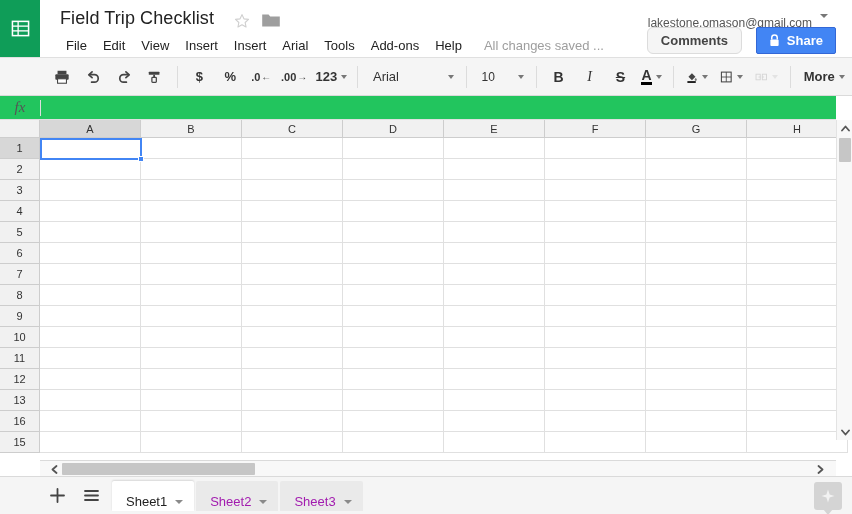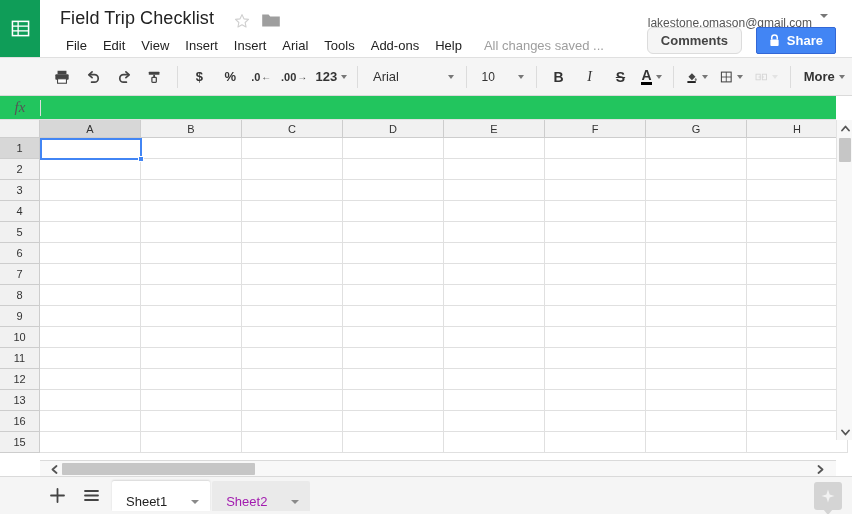--- a/index.html
+++ b/index.html
@@ -185,21 +185,21 @@
   }
   .sheet-add, .sheet-list {
     width: 30px; height: 30px; display: flex; align-items: center; justify-content: center;
     cursor: pointer; border-radius: 2px; color: #444;
   }
   .sheet-add { margin-left: 42px; }
   .sheet-list { margin-left: 4px; margin-right: 6px; }
 
   .sheet-tab {
     height: 30px; padding: 12px 11px 0 14px; margin-right: 2px;
-    display: flex; align-items: center; gap: 24px;
+    display: flex; align-items: center; gap: 8px;
     font-size: 13px; cursor: pointer; border-radius: 2px 2px 0 0;
   }
   .sheet-tab.active { background: #fff; color: #222; box-shadow: 0 -1px 2px rgba(0,0,0,0.12); }
   .sheet-tab.inactive { background: #eaeaea; color: #a21caf; }
   .tab-caret {
     width: 0; height: 0; border-left: 4px solid transparent; border-right: 4px solid transparent;
     border-top: 4px solid #8a8a8a;
   }
 
   .explore-btn {
@@ -621,20 +621,24 @@
     </div>
 
     <div class="sheet-tab active">
       <span>Sheet1</span>
       <span class="tab-caret"></span>
     </div>
     <div class="sheet-tab inactive">
       <span>Sheet2</span>
       <span class="tab-caret"></span>
     </div>
+    <div class="sheet-tab inactive">
+      <span>Sheet3</span>
+      <span class="tab-caret"></span>
+    </div>
 
     <div class="explore-btn">
       <svg width="16" height="16" viewBox="0 0 16 16">
         <path d="M8 1.5l1.6 4.9 4.9 1.6-4.9 1.6L8 14.5l-1.6-4.9L1.5 8l4.9-1.6z" fill="#f2f2f2"></path>
       </svg>
     </div>
   </div>
 
 </div>
 

